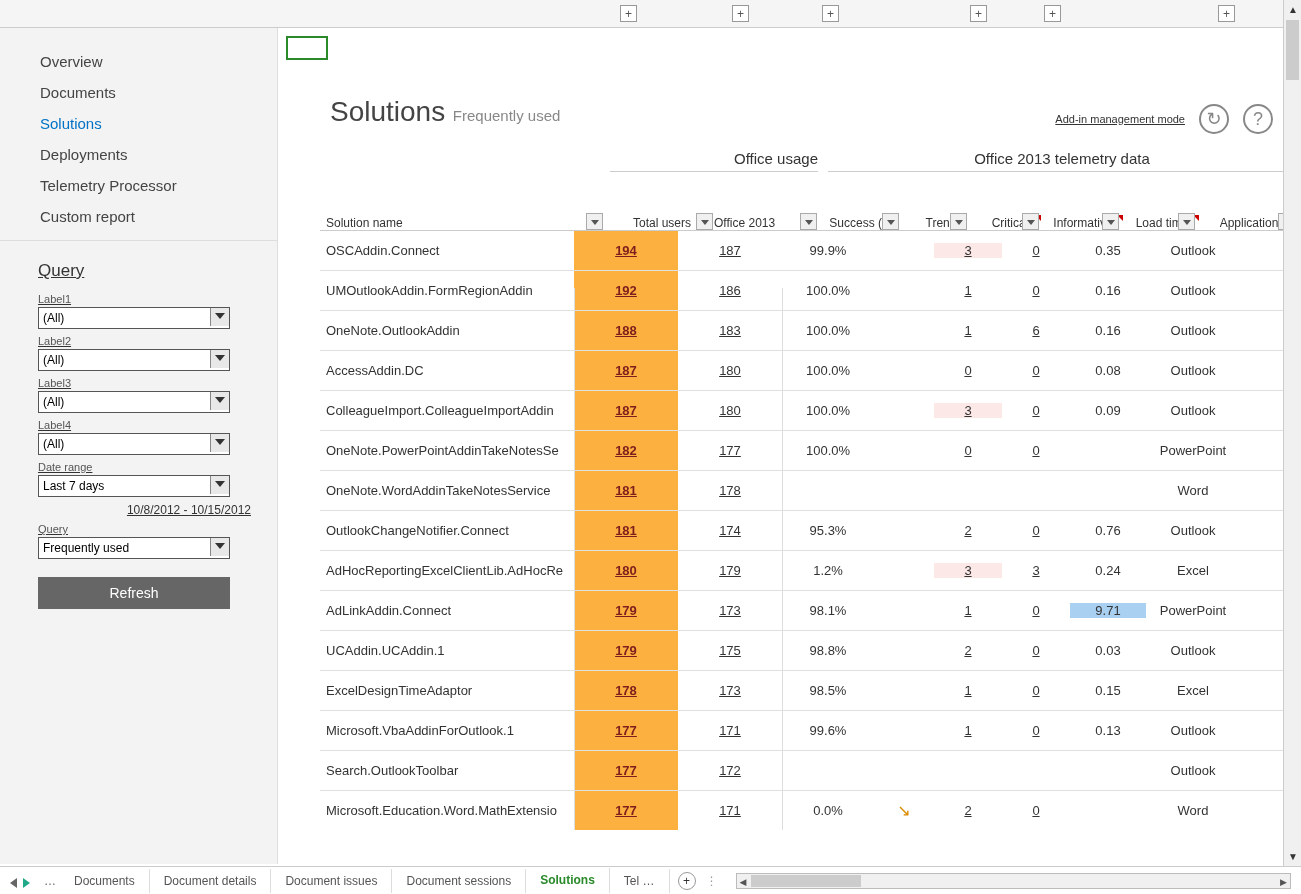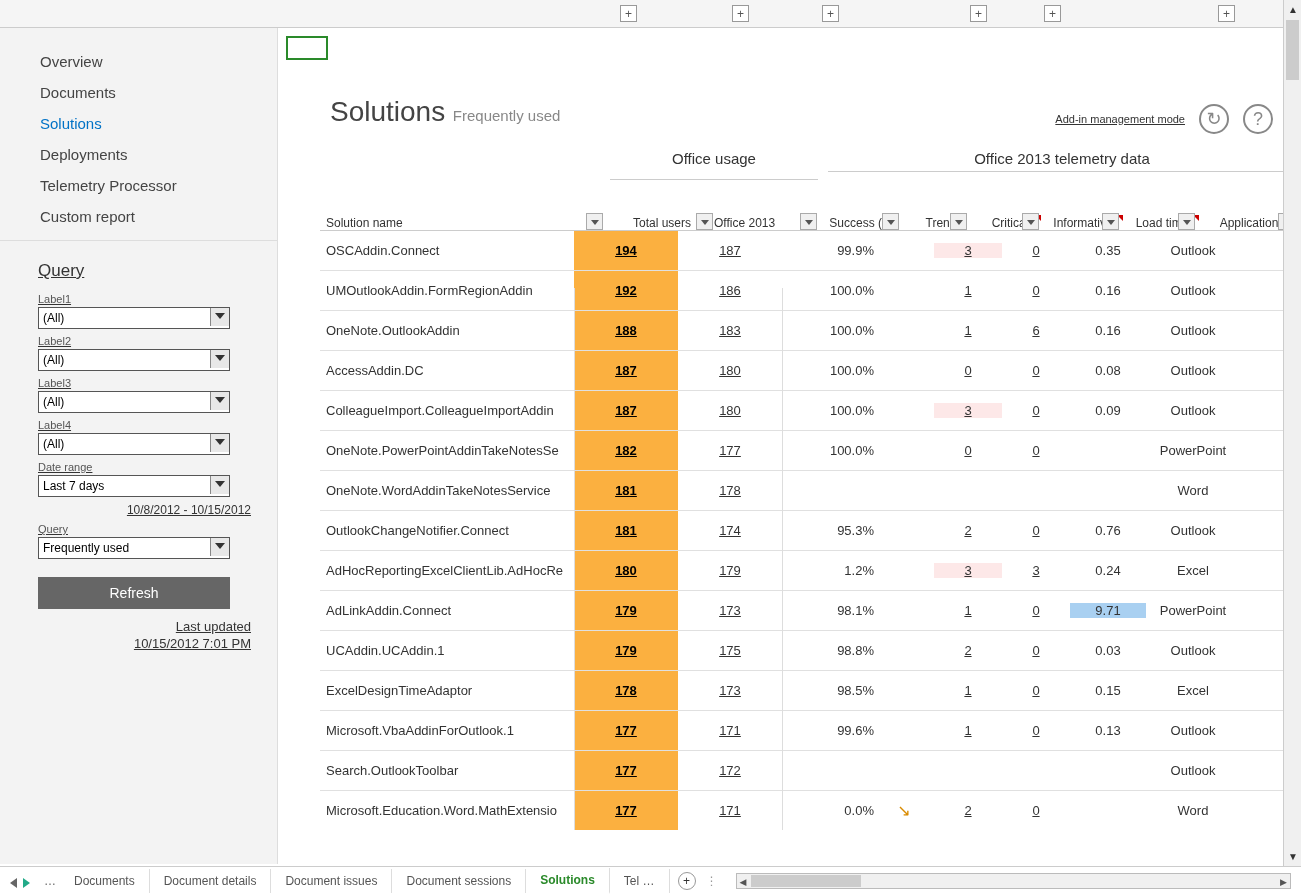--- a/index.html
+++ b/index.html
@@ -30,39 +30,39 @@
 
 .header { padding: 68px 0 0 52px; position: relative; }
 .header-title { font-size: 28px; font-weight: 300; color: #444; display: inline; }
 .header-sub { font-size: 15px; color: #888; margin-left: 4px; }
 .header-right { position: absolute; right: 28px; top: 76px; display: flex; align-items: center; gap: 14px; }
 .mgmt-link { font-size: 11px; color: #333; text-decoration: underline; cursor: pointer; }
 .circle-btn { width: 30px; height: 30px; border: 2px solid #888; border-radius: 50%; display: flex; align-items: center; justify-content: center; cursor: pointer; font-size: 18px; color: #888; }
 
 .table-wrap { padding: 22px 0 0 42px; position: relative; }
 .group-headers { position: relative; height: 28px; font-size: 15px; }
-.group1 { position: absolute; left: 290px; width: 208px; text-align: center; border-bottom: 1px solid #ccc; padding-bottom: 12px; }
+.group1 { position: absolute; left: 290px; width: 208px; text-align: right; border-bottom: 1px solid #ccc; padding-bottom: 4px; }
 .group2 { position: absolute; left: 508px; width: 468px; text-align: center; border-bottom: 1px solid #ccc; padding-bottom: 4px; }
 
 .cols { position: relative; height: 52px; font-size: 12px; }
 .col { position: absolute; bottom: 0; }
 .col-name { text-align: left; }
 .filter-box { position: absolute; width: 17px; height: 17px; border: 1px solid #aaa; background: #f0f0f0; bottom: 0; cursor: pointer; }
 .filter-box::after { content: ""; position: absolute; left: 4px; top: 6px; border-left: 4px solid transparent; border-right: 4px solid transparent; border-top: 5px solid #555; }
 .red-tick { position: absolute; width: 0; height: 0; border-top: 6px solid #c00; border-left: 6px solid transparent; top: -1px; right: -1px; }
 
 .rows { }
 .row { height: 40px; display: flex; align-items: center; border-top: 1px solid #e0e0e0; }
 .row:first-child { border-top: 1px solid #ccc; }
 .c-name { width: 254px; padding-left: 6px; overflow: hidden; white-space: nowrap; }
 .c-total { width: 104px; text-align: center; background: #fbb040; height: 100%; display: flex; align-items: center; justify-content: center; }
-.c-total a, .link { color: #000000; text-decoration: underline; cursor: pointer; font-weight: 600; }
+.c-total a, .link { color: #7f1d1d; text-decoration: underline; cursor: pointer; font-weight: 600; }
 .link-thin { color: #333; text-decoration: underline; cursor: pointer; }
 .c-2013 { width: 104px; text-align: center; }
-.c-succ { width: 92px; text-align: right; }
+.c-succ { width: 92px; text-align: center; }
 .c-trend { width: 60px; text-align: center; font-size: 16px; }
 .c-crit { width: 68px; text-align: center; }
 .c-info { width: 68px; text-align: center; }
 .c-load { width: 76px; text-align: center; }
 .c-app { width: 94px; text-align: center; }
 .hl-load { background: #a9d0f1; }
 .crit-bg { background: #fde8e8; }
 
 .tabs { position: absolute; bottom: 0; left: 0; right: 0; height: 28px; border-top: 1px solid #ccc; background: #fff; display: flex; align-items: center; font-size: 12px; }
 .tab-nav { display: flex; gap: 6px; padding: 0 10px; }
@@ -123,24 +123,20 @@
 
       <div class="qlabel">Date range</div>
       <div class="qselect-wrap"><input class="qselect" value="Last 7 days" style=""><span class="arrow"></span></div>
       <div class="date-range">10/8/2012 - 10/15/2012</div>
 
       <div class="qlabel">Query</div>
       <div class="qselect-wrap"><input class="qselect" value="Frequently used" style=""><span class="arrow"></span></div>
 
       <button class="refresh">Refresh</button>
 
-      <div class="last-updated">
-        <div>Last updated</div>
-        <div>10/15/2012 7:01 PM</div>
-      </div>
     </div>
   </div>
 
   <div class="content">
     <div class="cell-indicator"></div>
 
     <div class="header">
       <span class="header-title">Solutions</span>
       <span class="header-sub">Frequently used</span>
       <div class="header-right">

